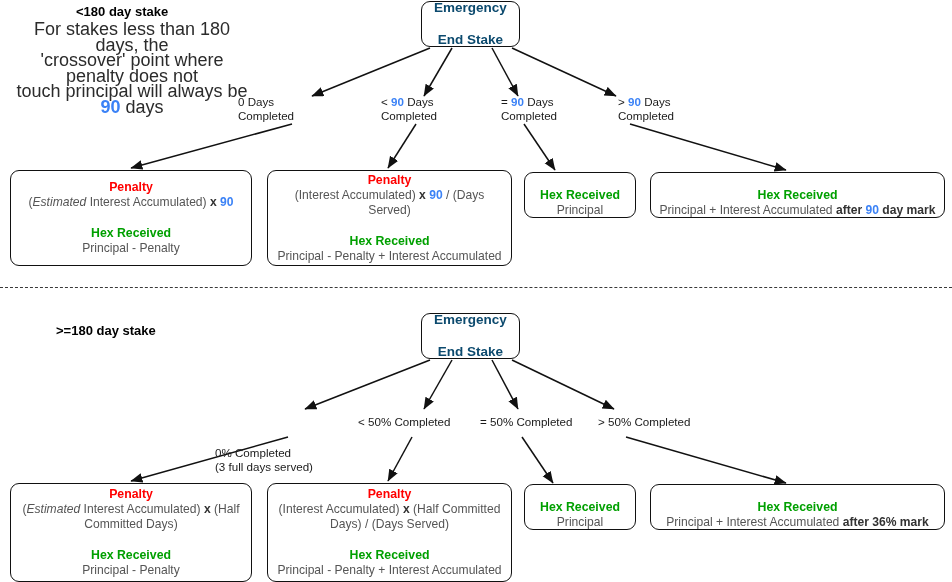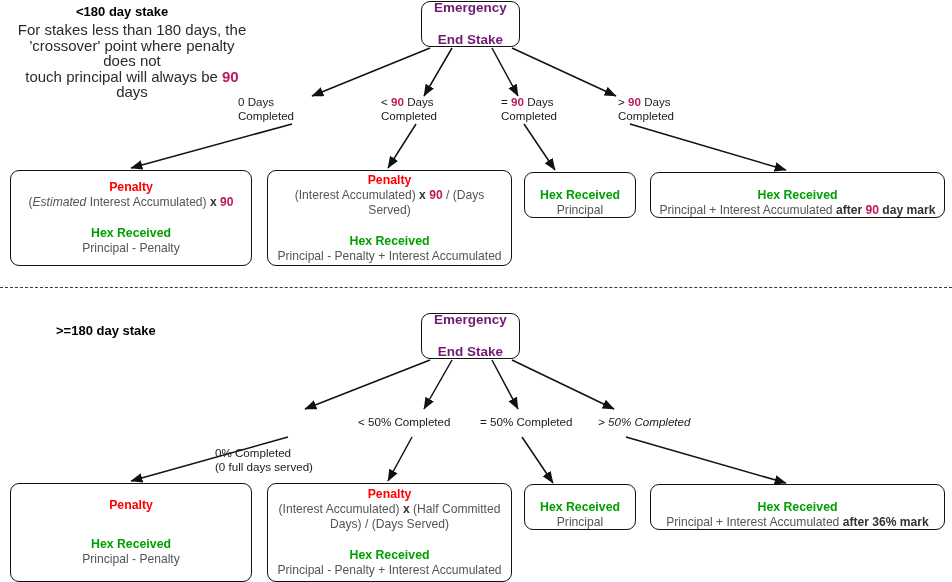--- a/index.html
+++ b/index.html
@@ -23,35 +23,35 @@
     display:flex;
     flex-direction:column;
     align-items:center;
     justify-content:center;
     text-align:center;
   }
   .root{
     font-size:13.5px;
     font-weight:bold;
     line-height:16px;
-    color:#701a75;
+    color:#0c4a6e;
     gap:16px;
   }
   .result{padding:14px 8px;}
 
   .sec-title{
     position:absolute;
     font-size:13px;
     font-weight:bold;
     color:#000;
     white-space:nowrap;
   }
   .sec-sub{
     position:absolute;
-    font-size:15px;
+    font-size:18px;
     line-height:15.5px;
     color:#2b2b2b;
     text-align:center;
   }
 
   .edge-label{
     position:absolute;
     font-size:11.6px;
     line-height:14px;
     color:#1a1a1a;
@@ -61,21 +61,21 @@
 
   .hdr{font-weight:bold;font-size:12.3px;line-height:15px;}
   .hdr.penalty{color:#ff0000;}
   .hdr.hex{color:#00a000;margin-top:16px;}
   .body-line{
     font-size:12.1px;
     line-height:15px;
     color:#555555;
   }
   .gap{height:13px;}
-  .blue{color:#be185d;font-weight:bold;}
+  .blue{color:#3b82f6;font-weight:bold;}
   .b{font-weight:bold;color:#333;}
   .em{font-style:italic;}
 
   .divider{
     position:absolute;
     left:0;width:952px;
     border-top:1.6px dashed #3a3a3a;
   }
 </style>
 </head>
@@ -173,34 +173,35 @@
 
   <div class="sec-title" style="left:56px;top:323px;">&gt;=180 day stake</div>
 
   <div class="node root" style="left:421px;top:313px;width:99px;height:46px;">
     <div>Emergency</div>
     <div>End Stake</div>
   </div>
 
   <div class="edge-label" style="left:215px;top:408px;width:120px;margin-top:38px;">
     <div>0% Completed</div>
-    <div>(0 full days served)</div>
+    <div>(3 full days served)</div>
   </div>
   <div class="edge-label" style="left:358px;top:415px;width:120px;">
     <div>&lt; 50% Completed</div>
   </div>
   <div class="edge-label" style="left:480px;top:415px;width:120px;">
     <div>= 50% Completed</div>
   </div>
-  <div class="edge-label" style="left:598px;top:415px;width:120px;font-style:italic;">
+  <div class="edge-label" style="left:598px;top:415px;width:120px;">
     <div>&gt; 50% Completed</div>
   </div>
 
   <div class="node result" style="left:10px;top:483px;width:242px;height:99px;">
     <div class="hdr penalty">Penalty</div>
+    <div class="body-line">(<span class="em">Estimated</span> Interest Accumulated) <span class="b">x</span> (Half Committed Days)</div>
     <div class="gap"></div>
     <div class="hdr hex">Hex Received</div>
     <div class="body-line">Principal - Penalty</div>
   </div>
 
   <div class="node result" style="left:267px;top:483px;width:245px;height:99px;">
     <div class="hdr penalty">Penalty</div>
     <div class="body-line">(Interest Accumulated) <span class="b">x</span> (Half Committed Days) / (Days Served)</div>
     <div class="gap"></div>
     <div class="hdr hex">Hex Received</div>

